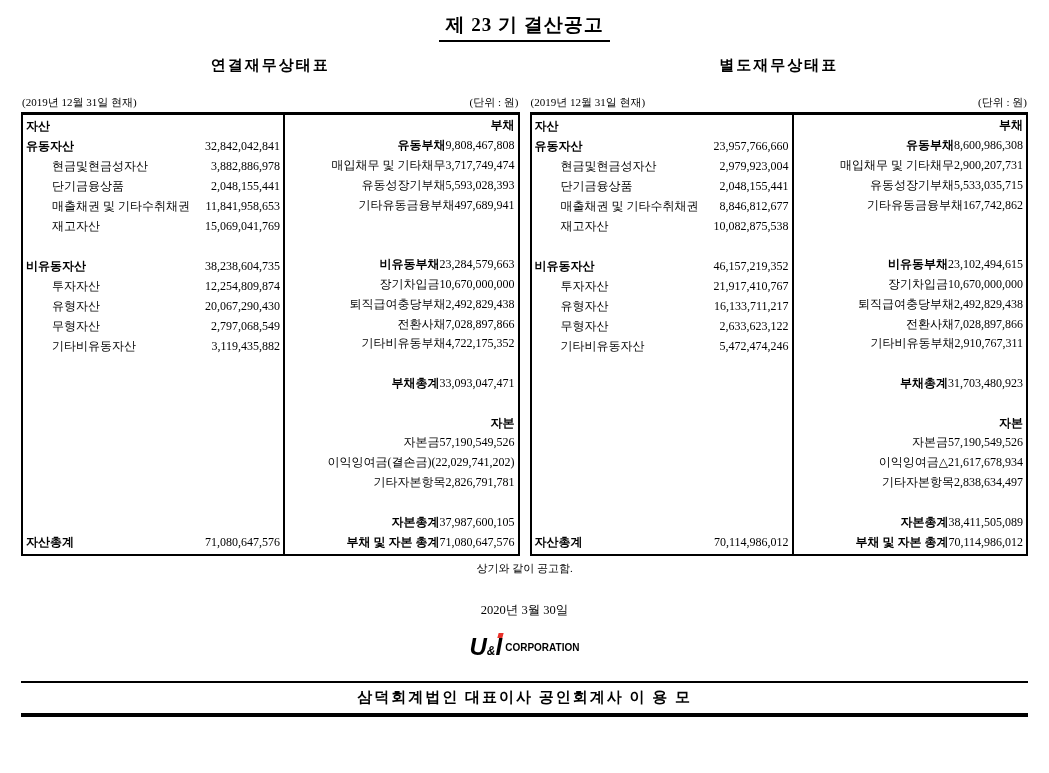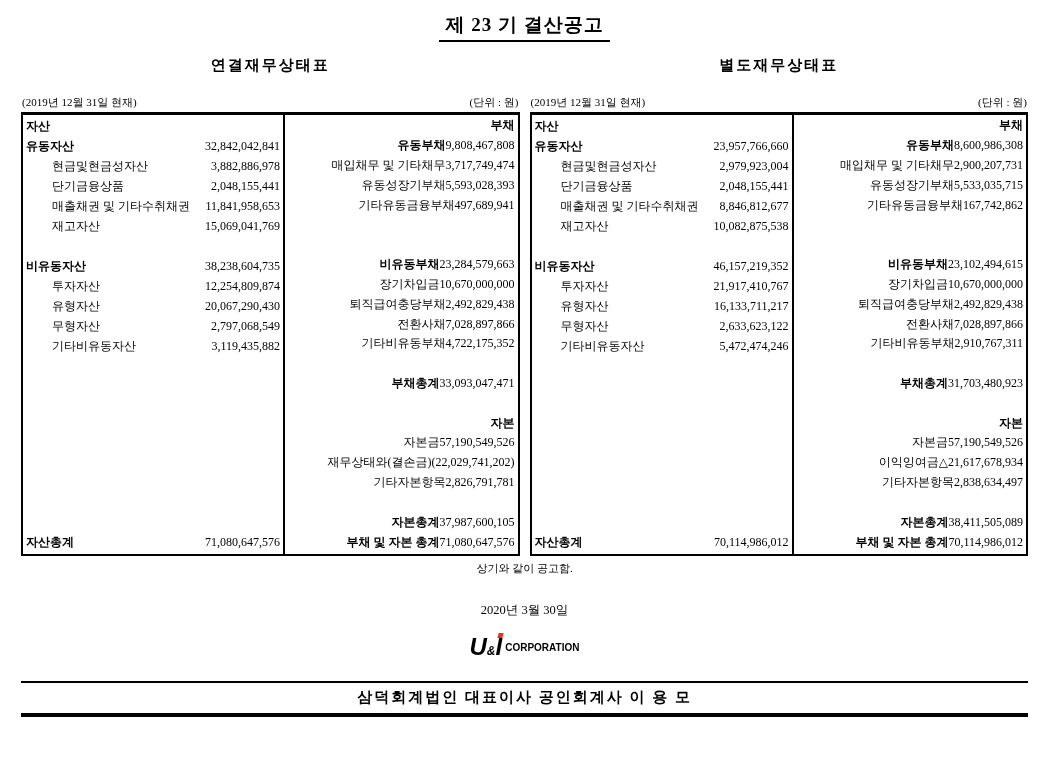--- a/index.html
+++ b/index.html
@@ -190,21 +190,21 @@
             </div>
             <div class="row header">
               <span class="lbl">자본</span>
               <span class="val"></span>
             </div>
             <div class="row item">
               <span class="lbl">자본금</span>
               <span class="val">57,190,549,526</span>
             </div>
             <div class="row item">
-              <span class="lbl">재무상태와(결손금)</span>
+              <span class="lbl">이익잉여금(결손금)</span>
               <span class="val">(22,029,741,202)</span>
             </div>
             <div class="row item">
               <span class="lbl">기타자본항목</span>
               <span class="val">2,826,791,781</span>
             </div>
             <div class="row blank">
               <span class="lbl"></span>
               <span class="val"></span>
             </div>

